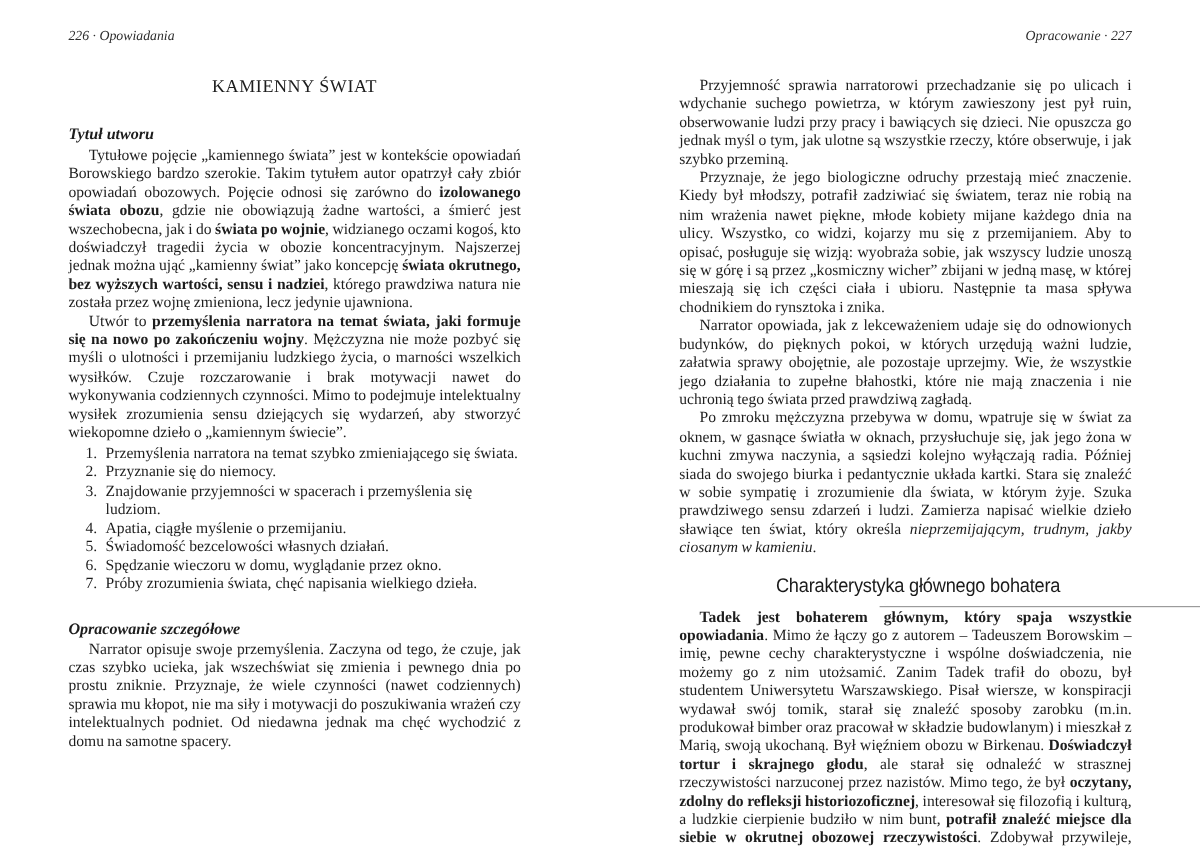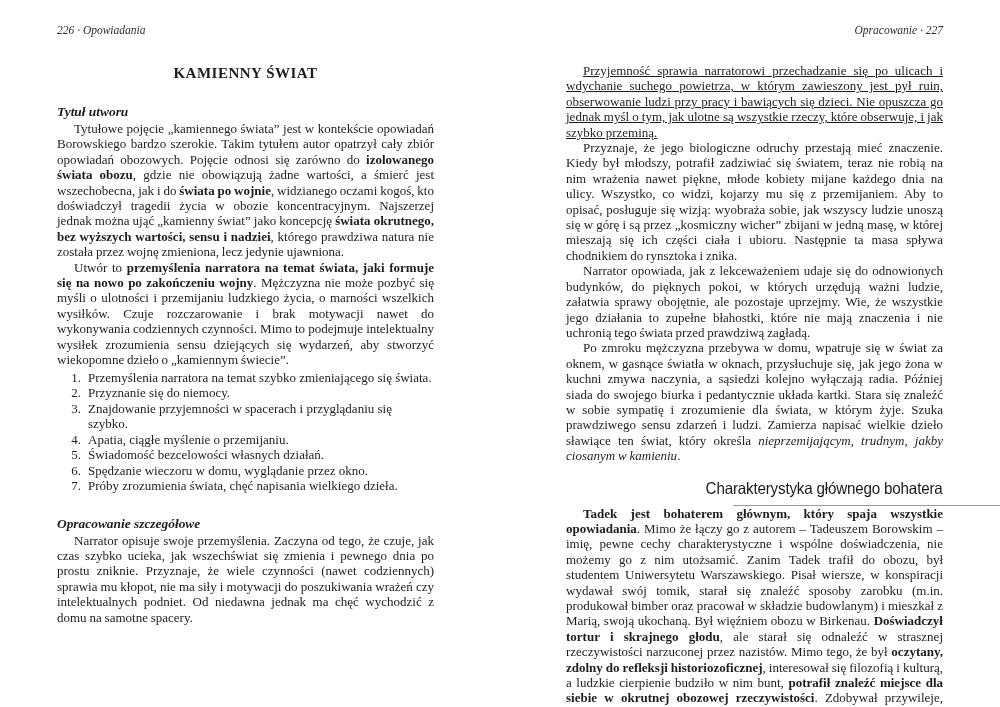--- a/index.html
+++ b/index.html
@@ -18,21 +18,21 @@
   .pg-header {
     font-style: italic;
     font-size: 11.5px;
     line-height: 13px;
     color: #2c2c2c;
   }
   .page-right .pg-header { text-align: right; }
 
   .story-title {
     font-size: 15px;
-    font-weight: bold;
+    font-weight: normal;
     letter-spacing: 0.5px;
     text-align: center;
     margin: 28px 0 11px 0;
   }
 
   .sec-head {
     font-size: 13.4px;
     font-weight: bold;
     font-style: italic;
     margin: 22px 0 2px 0;
@@ -42,34 +42,34 @@
   p.body-par {
     margin: 0;
     font-size: 13px;
     line-height: 15.4px;
     text-align: justify;
     text-indent: 17px;
     word-spacing: -0.4px;
     hyphens: auto;
     -webkit-hyphens: auto;
   }
-  .page-right > p.body-par.first { margin-top: 26px; text-decoration: underline; }
+  .page-right > p.body-par.first { margin-top: 26px; }
 
   ol.plan-list {
     list-style: none;
     margin: 2px 0 0 0;
     padding: 0 0 0 8px;
     font-size: 13px;
     line-height: 15.5px;
   }
   ol.plan-list li { display: flex; }
   ol.plan-list .num { flex: none; width: 16px; text-align: right; margin-right: 7px; }
   ol.plan-list .txt { flex: 1; }
 
-  .chapter-head { margin-top: 15px; text-align: right; }
+  .chapter-head { margin-top: 15px; text-align: center; }
   .chapter-title {
     display: inline-block;
     font-family: "Liberation Sans", "DejaVu Sans", sans-serif;
     font-size: 16.5px;
     font-weight: 400;
     letter-spacing: -0.2px;
     color: #1a1a1a;
     transform: scaleX(0.92);
     transform-origin: 100% 50%;
     white-space: nowrap;
@@ -106,21 +106,21 @@
       <li>
           <span class="num">1.</span>
           <span class="txt">Przemyślenia narratora na temat szybko zmieniającego się świata.</span>
         </li>
       <li>
           <span class="num">2.</span>
           <span class="txt">Przyznanie się do niemocy.</span>
         </li>
       <li>
           <span class="num">3.</span>
-          <span class="txt">Znajdowanie przyjemności w spacerach i przyglądaniu się szybko.</span>
+          <span class="txt">Znajdowanie przyjemności w spacerach i przemyślenia się ludziom.</span>
         </li>
       <li>
           <span class="num">4.</span>
           <span class="txt">Apatia, ciągłe myślenie o przemijaniu.</span>
         </li>
       <li>
           <span class="num">5.</span>
           <span class="txt">Świadomość bezcelowości własnych działań.</span>
         </li>
       <li>

